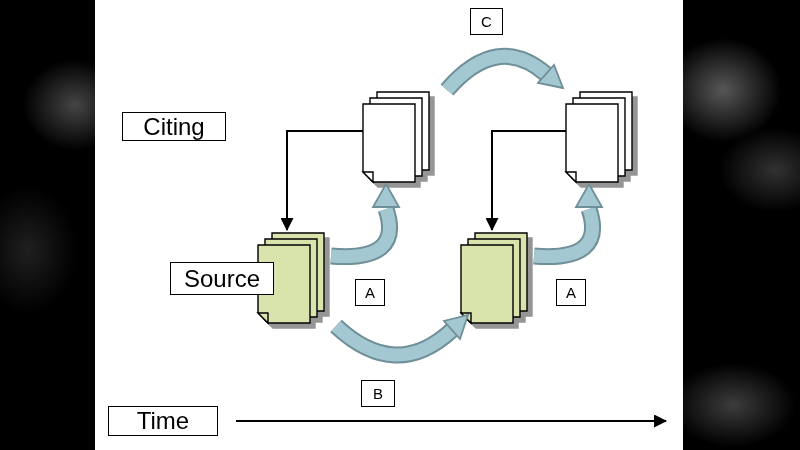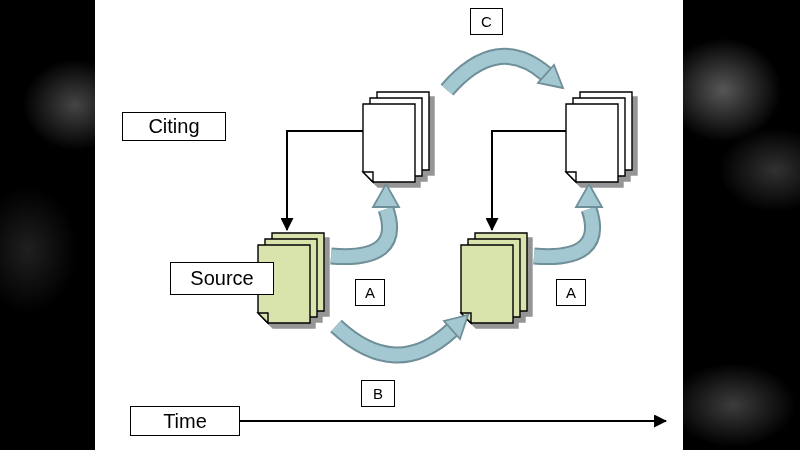--- a/index.html
+++ b/index.html
@@ -41,25 +41,25 @@
   .conn{fill:none;stroke:var(--line);stroke-width:2;}
   .axis{fill:none;stroke:var(--line);stroke-width:2.2;}
   .curve-under{fill:none;stroke:var(--arrow_outline);stroke-width:17;stroke-linecap:butt;}
   .curve-over{fill:none;stroke:var(--arrow_fill);stroke-width:13;stroke-linecap:butt;}
   .curve-head{fill:var(--arrow_fill);stroke:var(--arrow_outline);stroke-width:1.8;stroke-linejoin:miter;}
   .box{
     position:absolute;z-index:3;background:#fff;border:1.5px solid #000;
     display:flex;align-items:center;justify-content:center;
     color:#000;box-sizing:border-box;
   }
-  .rowlabel{font-size:20px;}
+  .rowlabel{font-size:24px;}
   .marker{font-size:15px;}
   #lbl-citing{left:122px;top:112px;width:104px;height:29px;}
   #lbl-source{left:122px;top:262px;width:104px;height:33px;margin-left:48px;}
-  #lbl-time{left:130px;top:406px;width:110px;height:30px;}
+  #lbl-time{left:108px;top:406px;width:110px;height:30px;}
   #mk-c{left:470px;top:8px;width:33px;height:27px;}
   #mk-a1{left:355px;top:279px;width:30px;height:27px;}
   #mk-a2{left:556px;top:279px;width:30px;height:27px;}
   #mk-b{left:361px;top:380px;width:34px;height:27px;}
 </style>
 </head>
 <body>
 
 <div class="stage">
 

